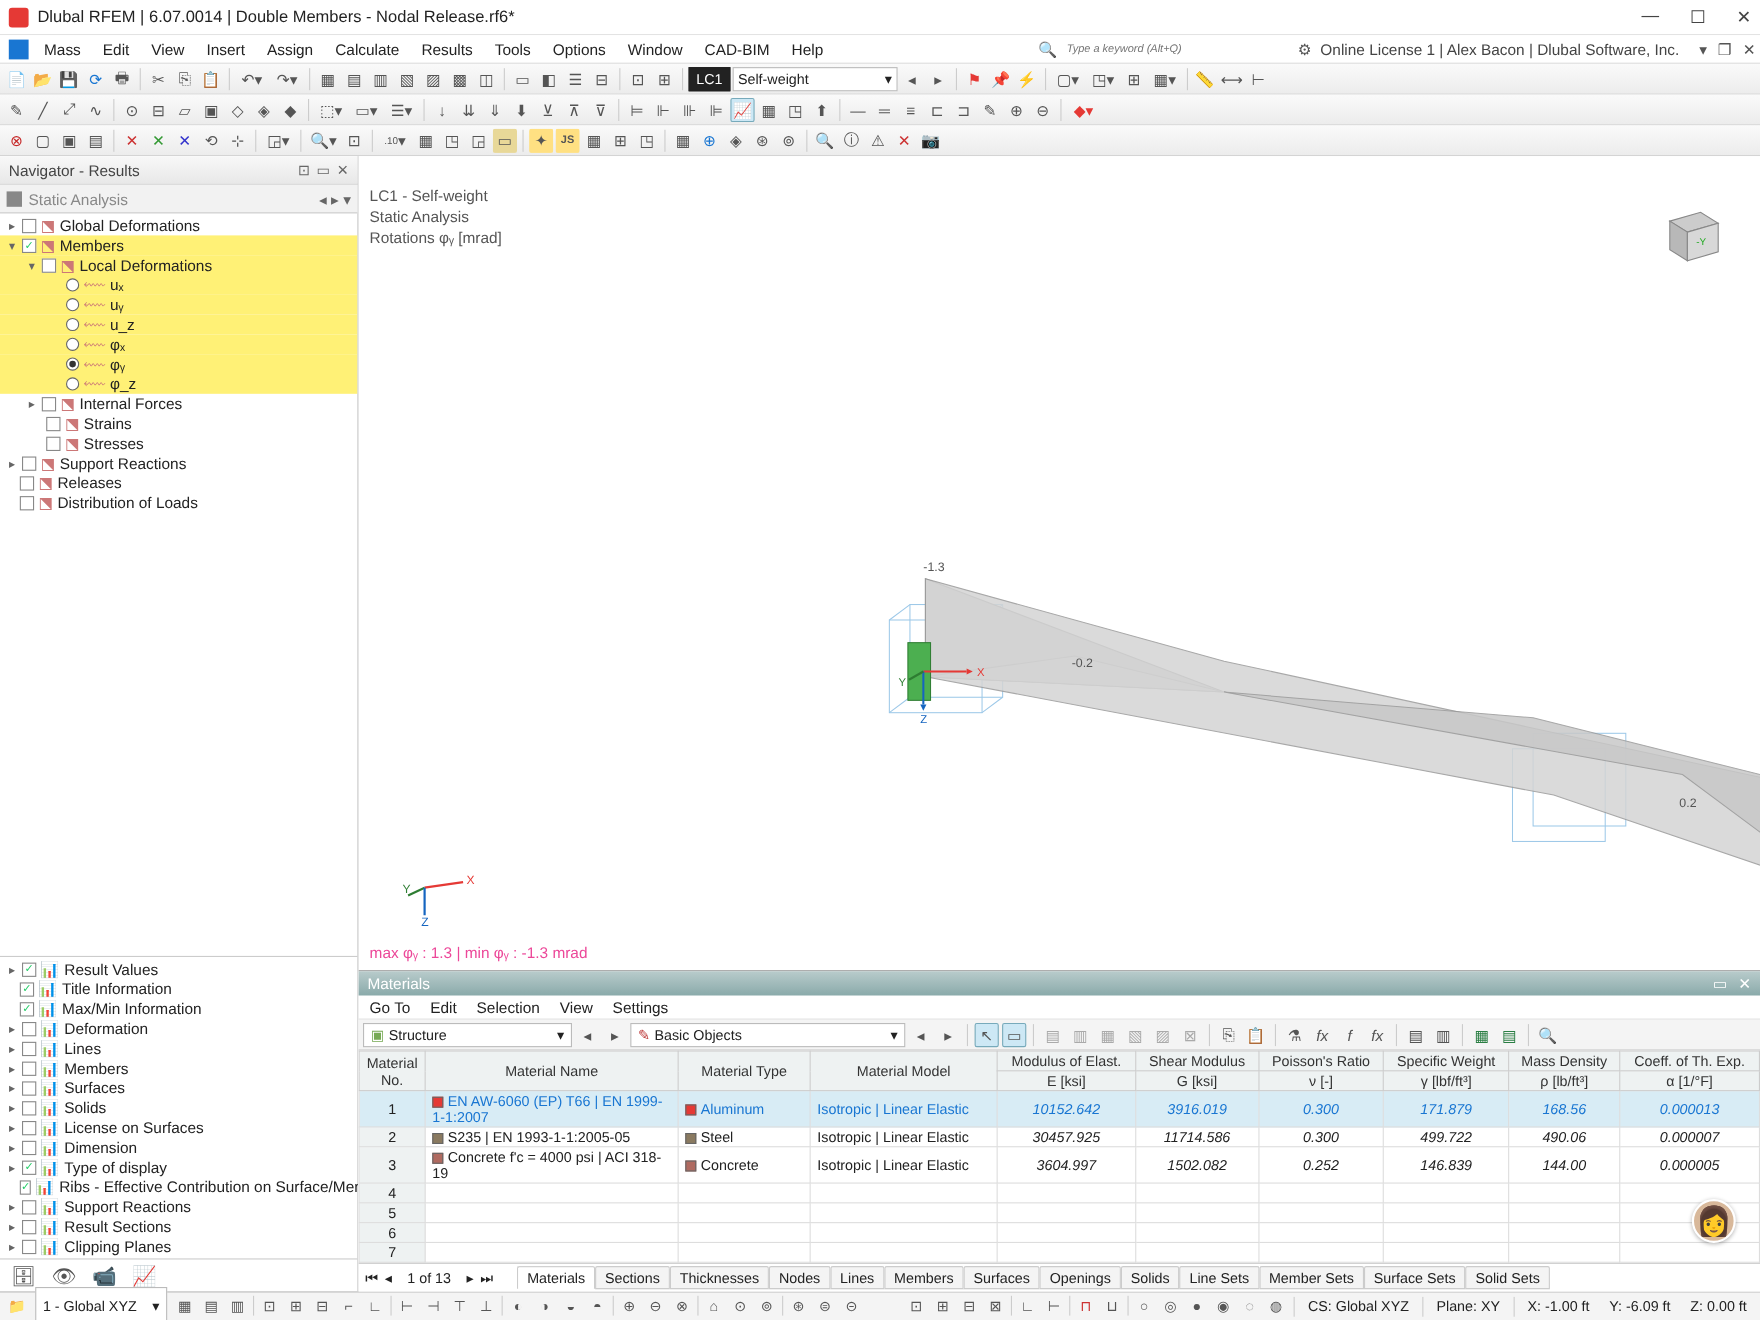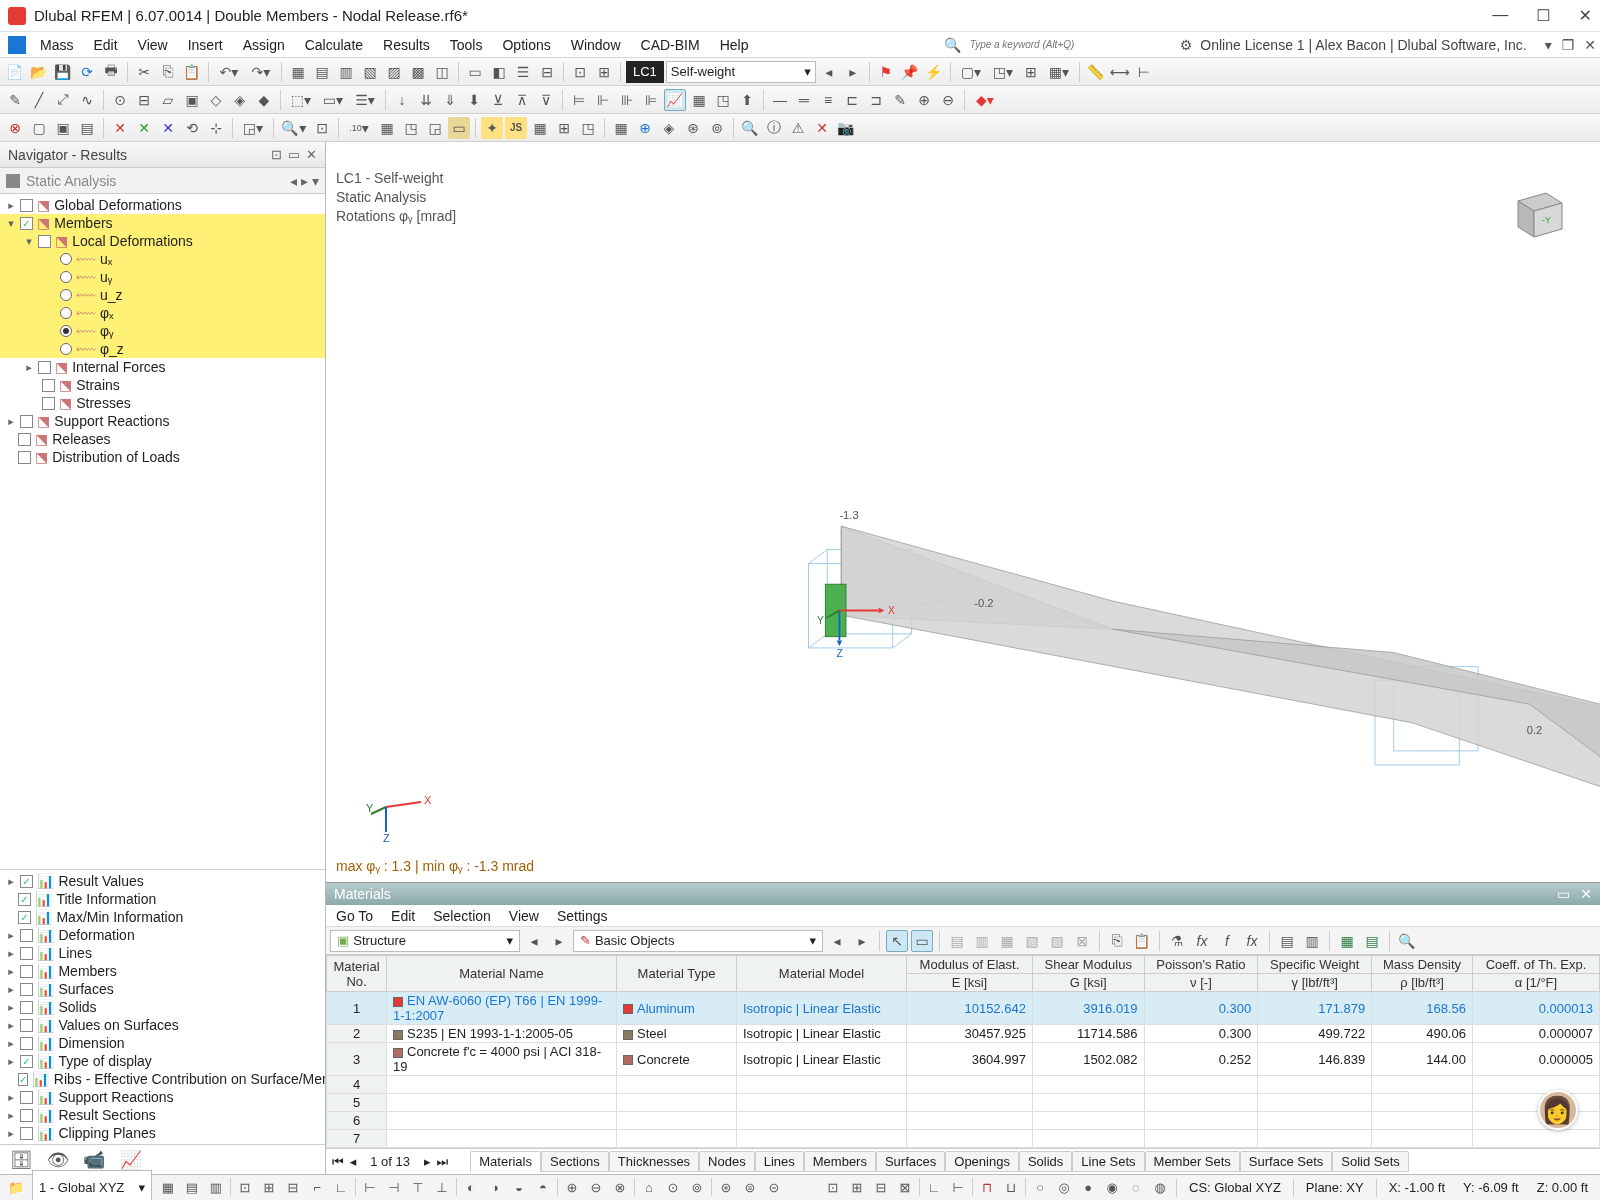--- a/index.html
+++ b/index.html
@@ -44,36 +44,36 @@
 .tn .rad { width: 12px; height: 12px; border: 1px solid #666; border-radius: 50%; background: #fff; display: inline-flex; align-items: center; justify-content: center; }
 .tn .rad.on::after { content: ""; width: 6px; height: 6px; background: #333; border-radius: 50%; }
 .nav-bottom { border-top: 1px solid #ccc; padding: 2px 0; }
 .nav-foot { height: 30px; border-top: 1px solid #ccc; display: flex; align-items: center; gap: 14px; padding: 0 10px; color: #555; font-size: 18px; }
 
 
 .ws { flex: 1; display: flex; flex-direction: column; position: relative; background: #fff; }
 .ws-info { position: absolute; top: 8px; left: 10px; font-size: 14px; color: #555; line-height: 1.35; }
 .ws-cube { position: absolute; top: 20px; right: 30px; width: 64px; height: 64px; }
 .ws-canvas { flex: 1; position: relative; margin-top: 19px; }
-.ws-note { position: absolute; left: 10px; bottom: 8px; font-size: 14px; color: #a16207; }
+.ws-note { position: absolute; left: 10px; bottom: 8px; font-size: 14px; color: #ec4899; }
 .ws-triad { position: absolute; left: 40px; bottom: 40px; }
 
 
 .mat { border-top: 1px solid #999; display: flex; flex-direction: column; background: #fff; }
 .mat-title { height: 22px; background: linear-gradient(#6aa,#4a8a8a); background: linear-gradient(#7aa8a8,#5a8c8c); color: #fff; display: flex; align-items: center; padding: 0 8px; font-size: 14px; }
 .mat-title { background: linear-gradient(#8ab,#6a9aa0); }
 .mat-title .btns { margin-left: auto; display: flex; gap: 10px; }
 .mat-menu { height: 22px; display: flex; align-items: center; gap: 18px; padding: 0 10px; font-size: 14px; border-bottom: 1px solid #ddd; }
 .mat-tools { height: 28px; background: #f4f4f4; border-bottom: 1px solid #ccc; display: flex; align-items: center; padding: 0 4px; gap: 3px; }
 .mat-sel { height: 22px; border: 1px solid #bbb; background: #fff; display: flex; align-items: center; padding: 0 6px; font-size: 13px; gap: 4px; }
 .mat-grid { flex: 1; overflow: auto; }
 table.grid { border-collapse: collapse; width: 100%; font-size: 13px; }
 table.grid th { background: #eef2f2; border: 1px solid #ccc; font-weight: normal; color: #333; padding: 1px 4px; height: 16px; }
 table.grid td { border: 1px solid #ddd; padding: 1px 6px; height: 16px; }
-table.grid td.num { text-align: right; }
+table.grid td.num { text-align: center; font-style: italic; }
 table.grid td.rowh { background: #eef2f2; text-align: center; width: 46px; }
 table.grid tr.sel td { background: #d8ecf5; }
 .mat-nav { height: 26px; border-top: 1px solid #ccc; display: flex; align-items: center; padding: 0 6px; font-size: 13px; gap: 6px; }
 .mat-tab { padding: 2px 8px; border: 1px solid #ccc; background: #f4f4f4; border-radius: 2px 2px 0 0; }
 .mat-tab.active { background: #fff; border-bottom-color: #fff; }
 
 
 .status { height: 26px; border-top: 1px solid #bbb; background: #f4f4f4; display: flex; align-items: center; padding: 0 6px; font-size: 13px; gap: 6px; }
 .status .sep { width: 1px; height: 18px; background: #ccc; }
 .status .cell { padding: 0 6px; }
@@ -412,21 +412,21 @@
       <div class="tn">
           <span class="exp">▸</span>
           <span class="cb"></span>
           <span>📊</span>
           <span>Solids</span>
         </div>
       <div class="tn">
           <span class="exp">▸</span>
           <span class="cb"></span>
           <span>📊</span>
-          <span>Values on Surfaces</span>
+          <span>License on Surfaces</span>
         </div>
       <div class="tn">
           <span class="exp">▸</span>
           <span class="cb"></span>
           <span>📊</span>
           <span>Dimension</span>
         </div>
       <div class="tn">
           <span class="exp">▸</span>
           <span class="cb">✓</span>

